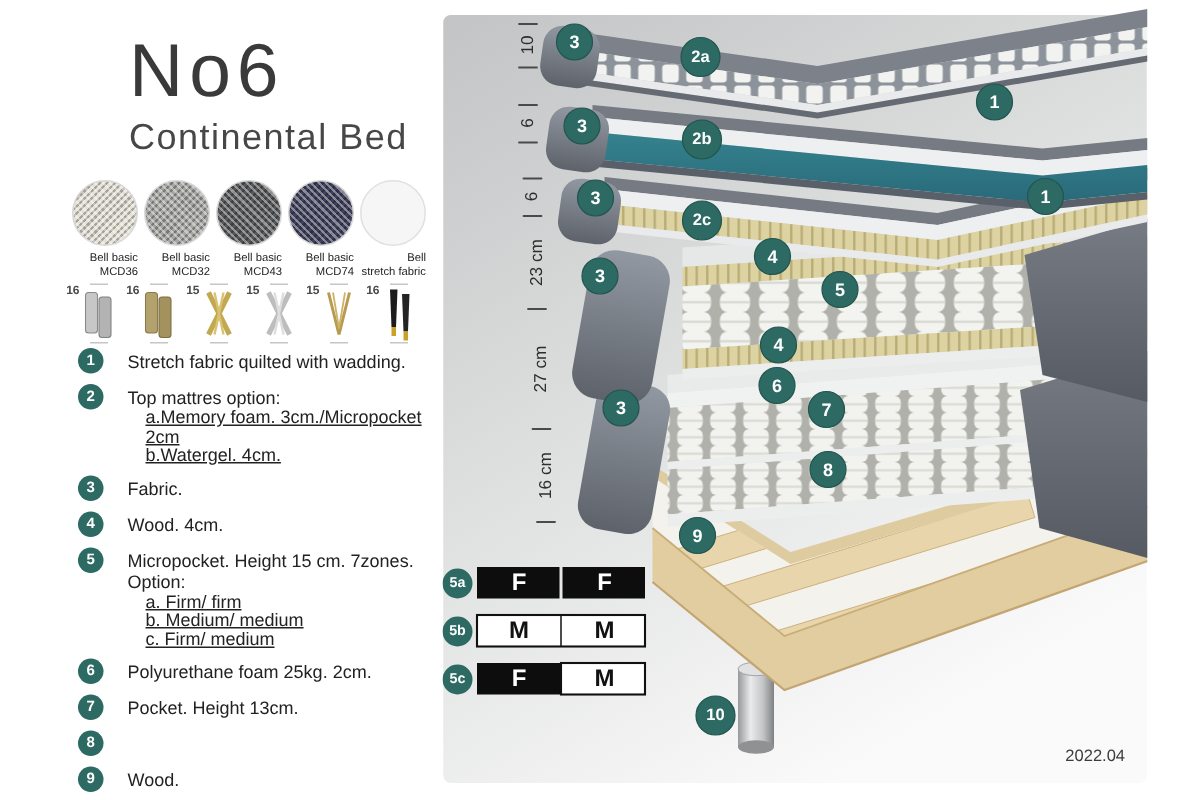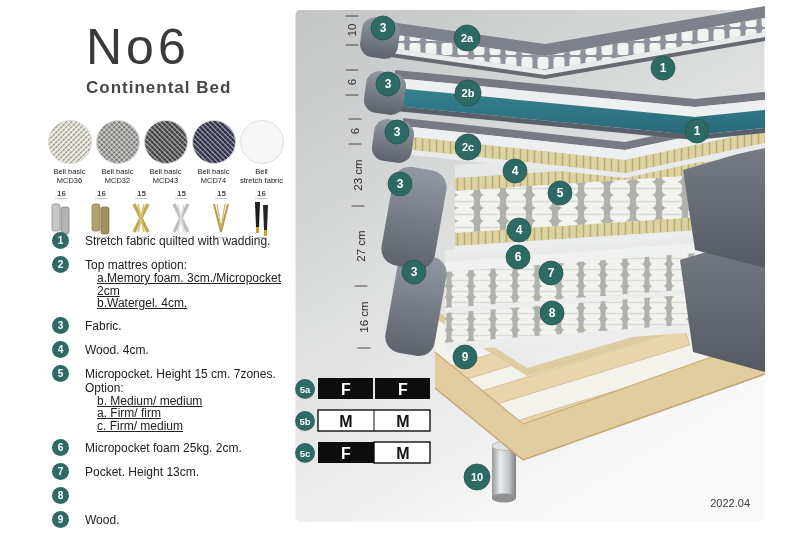--- a/index.html
+++ b/index.html
@@ -1,31 +1,31 @@
 <!DOCTYPE html>
 <html><head>
 <meta charset="utf-8">
 <style>
   html,body{margin:0;padding:0;background:#fff;}
   #stage{position:relative;width:800px;height:533px;background:#ffffff;overflow:hidden;
          font-family:"Liberation Sans", sans-serif;color:#222;}
   
   .brand{position:absolute;left:72px;top:20px;margin-left:14px;}
   .brand .title{font-size:50px;line-height:54px;font-weight:300;letter-spacing:4px;color:#3a3a3a;}
-  .brand .subtitle{font-size:17px;font-weight:700;letter-spacing:1px;color:#474747;margin-top:4px;}
+  .brand .subtitle{font-size:24px;font-weight:400;letter-spacing:1px;color:#474747;margin-top:4px;}
   .swatches{position:absolute;left:47px;top:120px;display:flex;gap:3px;}
-  .swatch-cell{width:45px;text-align:center;}
+  .swatch-cell{width:45px;text-align:right;}
   .swatch{width:42px;height:42px;border-radius:50%;margin:0 auto;border:1px solid #d8d8d8;
           background-image:
             repeating-linear-gradient(45deg, rgba(255,255,255,.40) 0 1.5px, transparent 1.5px 3.5px),
             repeating-linear-gradient(-45deg, rgba(0,0,0,.28) 0 1.5px, transparent 1.5px 3.5px);}
   .swatch.plain{background-image:none;border:1px solid #e0e0e0;}
   .swatch-label{font-size:7.5px;line-height:9px;margin-top:3px;color:#222;}
   .legs{position:absolute;left:42px;top:189px;display:flex;gap:2px;}
-  .leg-cell{display:flex;align-items:center;width:38px;flex-direction:column;}
+  .leg-cell{display:flex;width:38px;}
   .leg-num{font-size:8px;font-weight:bold;color:#4a4a4a;width:11px;text-align:right;margin-right:1px;}
   .leg-fig{display:flex;flex-direction:column;align-items:center;}
   .dash{width:12px;height:1px;background:#c6c6c6;}
   .list{position:absolute;left:52px;top:232px;width:240px;}
   .li{display:flex;margin-bottom:7px;}
   .li .num{flex:0 0 17px;width:17px;height:17px;border-radius:50%;background:#2c6a63;color:#fff;
            font-size:10px;font-weight:bold;display:flex;align-items:center;justify-content:center;
            margin-right:16px;}
   .li .body{font-size:12px;line-height:14px;padding-top:2px;}
   .li .sub{font-size:12px;line-height:12.5px;padding-left:12px;text-decoration:underline;}
@@ -154,28 +154,28 @@
       <span class="num">3</span>
       <span class="body">Fabric.</span>
     </div>
     <div class="li">
       <span class="num">4</span>
       <span class="body">Wood. 4cm.</span>
     </div>
     <div class="li">
       <span class="num">5</span>
       <span class="body"><span>Micropocket. Height 15 cm. 7zones. Option:</span>
+        <div class="sub">a. Firm/ firm</div>
         <div class="sub">b. Medium/ medium</div>
-        <div class="sub">a. Firm/ firm</div>
         <div class="sub">c. Firm/ medium</div>
       </span>
     </div>
     <div class="li">
       <span class="num">6</span>
-      <span class="body">Micropocket foam 25kg. 2cm.</span>
+      <span class="body">Polyurethane foam 25kg. 2cm.</span>
     </div>
     <div class="li">
       <span class="num">7</span>
       <span class="body">Pocket. Height 13cm.</span>
     </div>
     <div class="li">
       <span class="num">8</span>
     </div>
     <div class="li">
       <span class="num">9</span>

